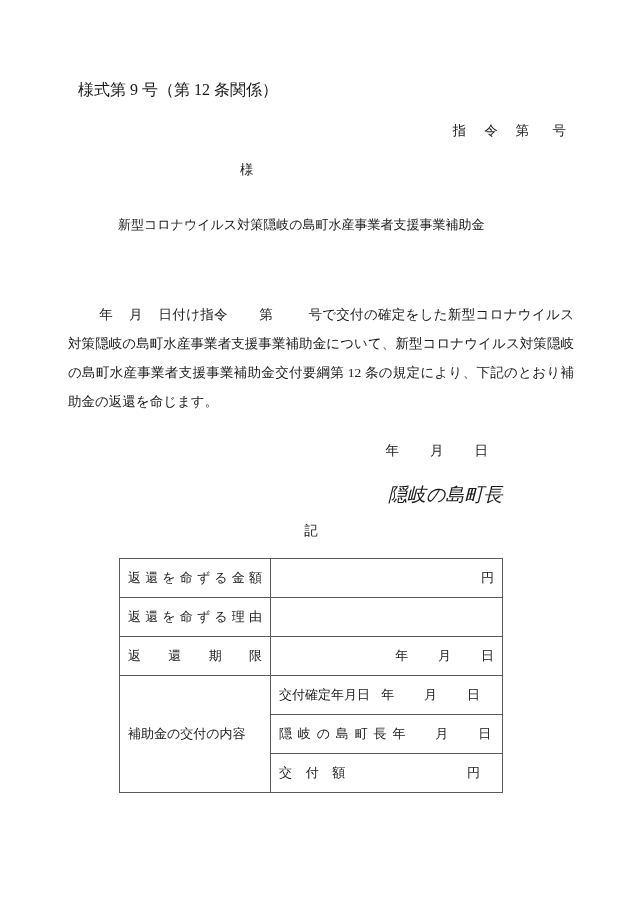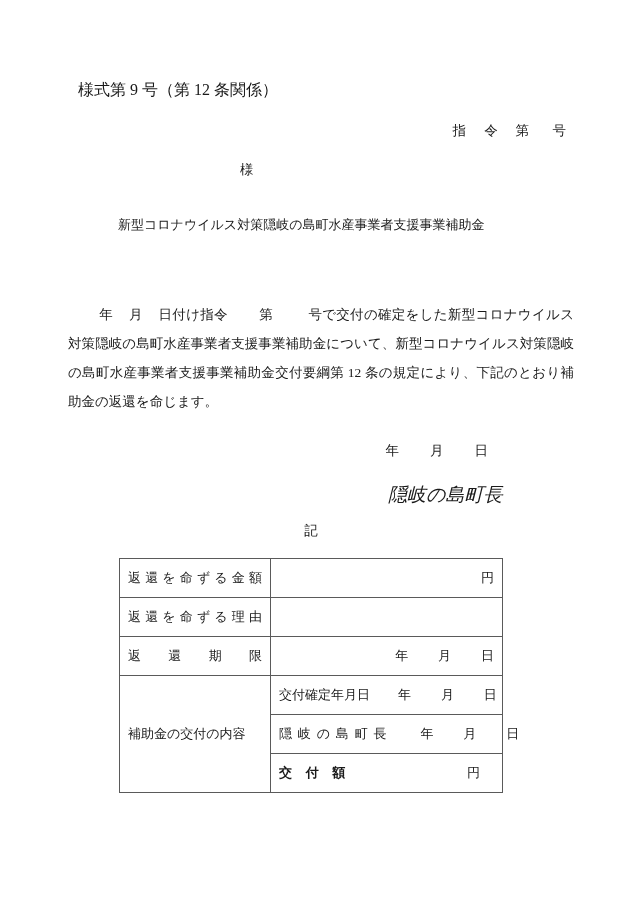--- a/index.html
+++ b/index.html
@@ -141,27 +141,26 @@
     white-space: pre;
   }
   .date-fields .g { display: inline-block; width: 2.3em; }
 
   .sub-row {
     display: flex;
     align-items: flex-start;
     justify-content: space-between;
     width: 100%;
     white-space: pre;
-    gap: 28px;
   }
   .sub-row .sub-label { white-space: nowrap; }
   .sub-row .sub-value { padding-right: 14px; white-space: pre; }
   .sub-row .sub-value .g { display: inline-block; width: 2.3em; }
   .sub-label-sp { letter-spacing: 0.45em; }
-  .sub-label-sp2 { letter-spacing: 1.05em; font-weight: bold; }
+  .sub-label-sp2 { letter-spacing: 1.05em; }
 </style>
 </head>
 <body>
 
 <div class="page">
 
   <div class="form-no">様式第 9 号（第 12 条関係）</div>
 
   <div class="shirei-line">
     <span class="sp-wide">指 令</span><span>   </span><span>第</span><span>       </span><span>号</span>

